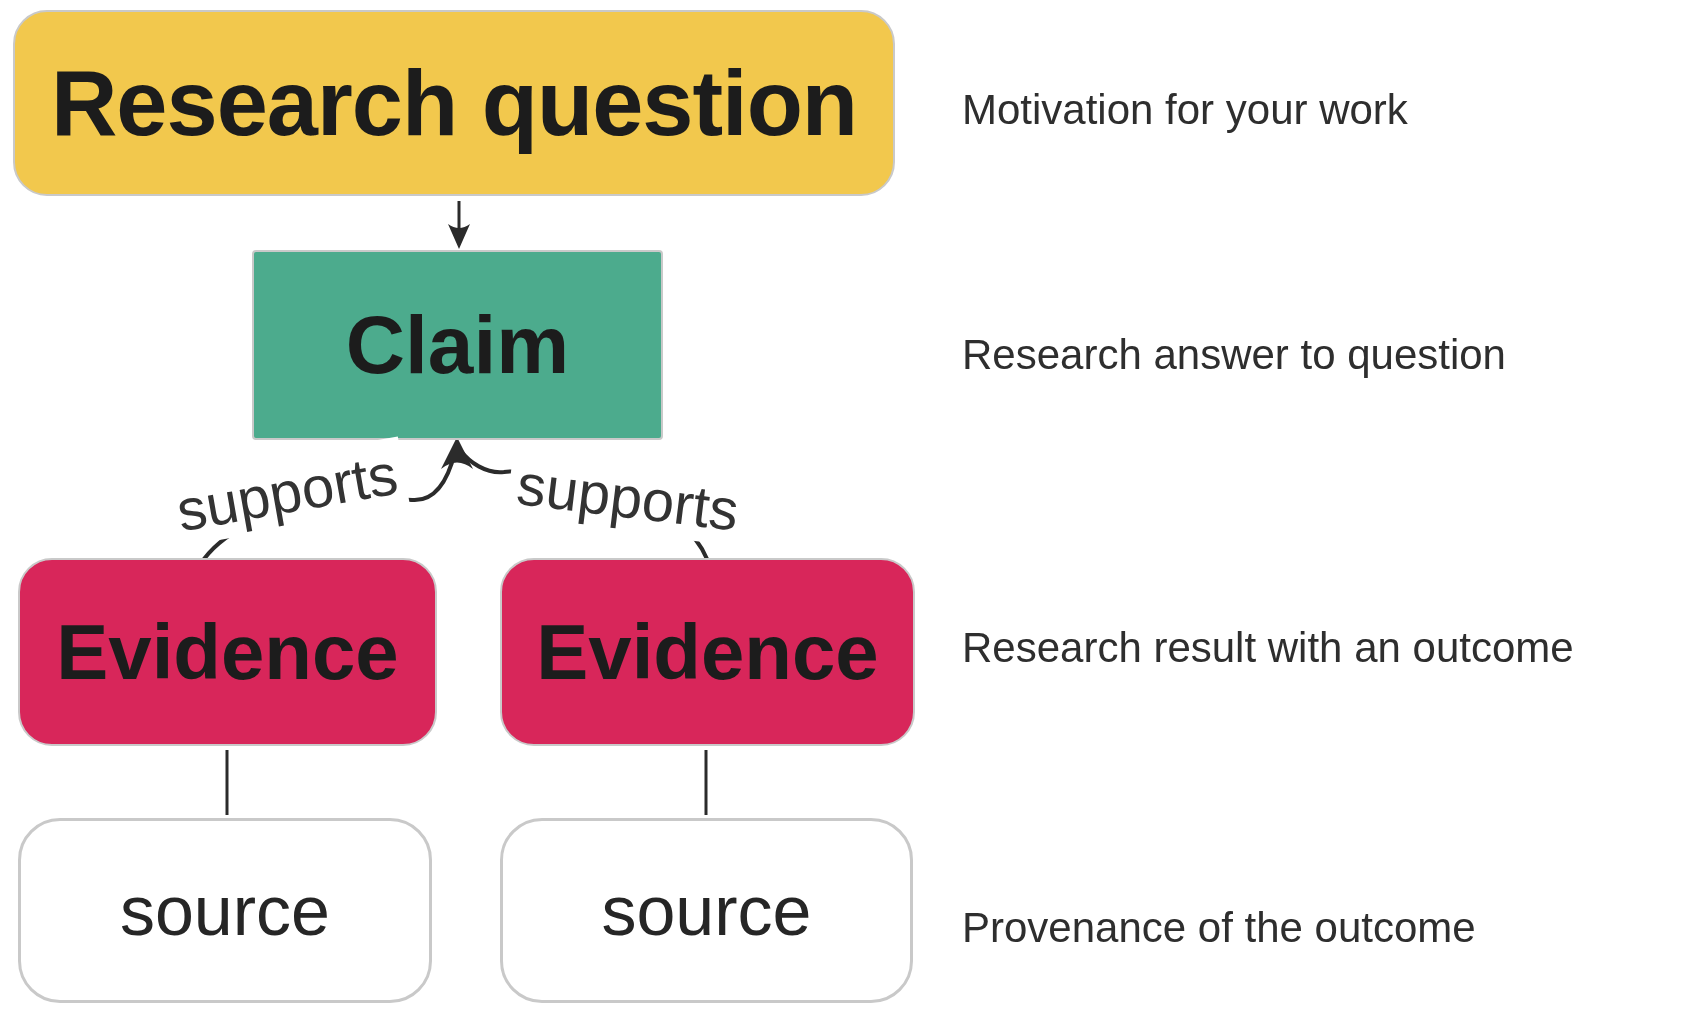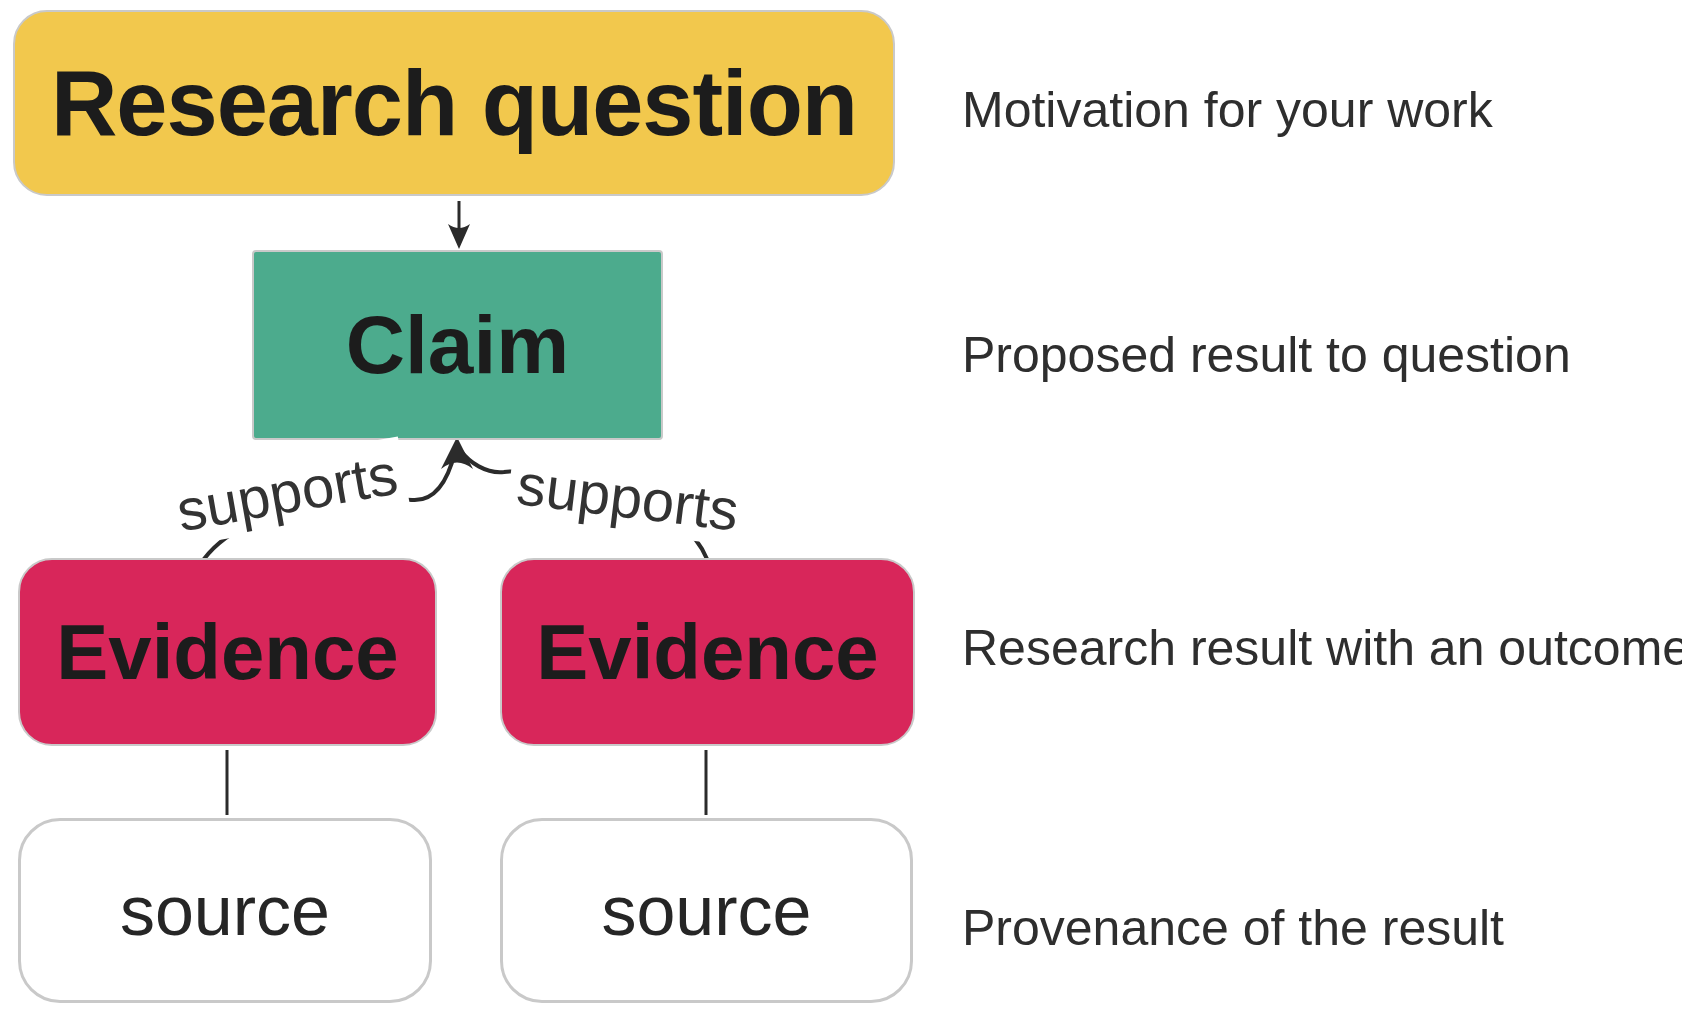--- a/index.html
+++ b/index.html
@@ -95,21 +95,21 @@
   }
   .edge-label.right-label {
     left: 628px; top: 497px;
     transform: translate(-50%, -50%) rotate(7deg);
   }
 
   .annotation {
     position: absolute;
     left: 962px;
     transform: translateY(-50%);
-    font-size: 50px;
+    font-size: 42px;
     color: var(--annotation-text);
     white-space: nowrap;
   }
   .annotation-1 { top: 110px; }
   .annotation-2 { top: 355px; }
   .annotation-3 { top: 648px; }
   .annotation-4 { top: 928px; }
 </style>
 </head>
 <body>
@@ -150,17 +150,17 @@
   </div>
 
   <div class="node node-source-right">
     <span>source</span>
   </div>
 
   <div class="edge-label left-label">supports</div>
   <div class="edge-label right-label">supports</div>
 
   <div class="annotation annotation-1">Motivation for your work</div>
-  <div class="annotation annotation-2">Proposed result to question</div>
+  <div class="annotation annotation-2">Research answer to question</div>
   <div class="annotation annotation-3">Research result with an outcome</div>
-  <div class="annotation annotation-4">Provenance of the result</div>
+  <div class="annotation annotation-4">Provenance of the outcome</div>
 
 </div>
 
 </body></html>

